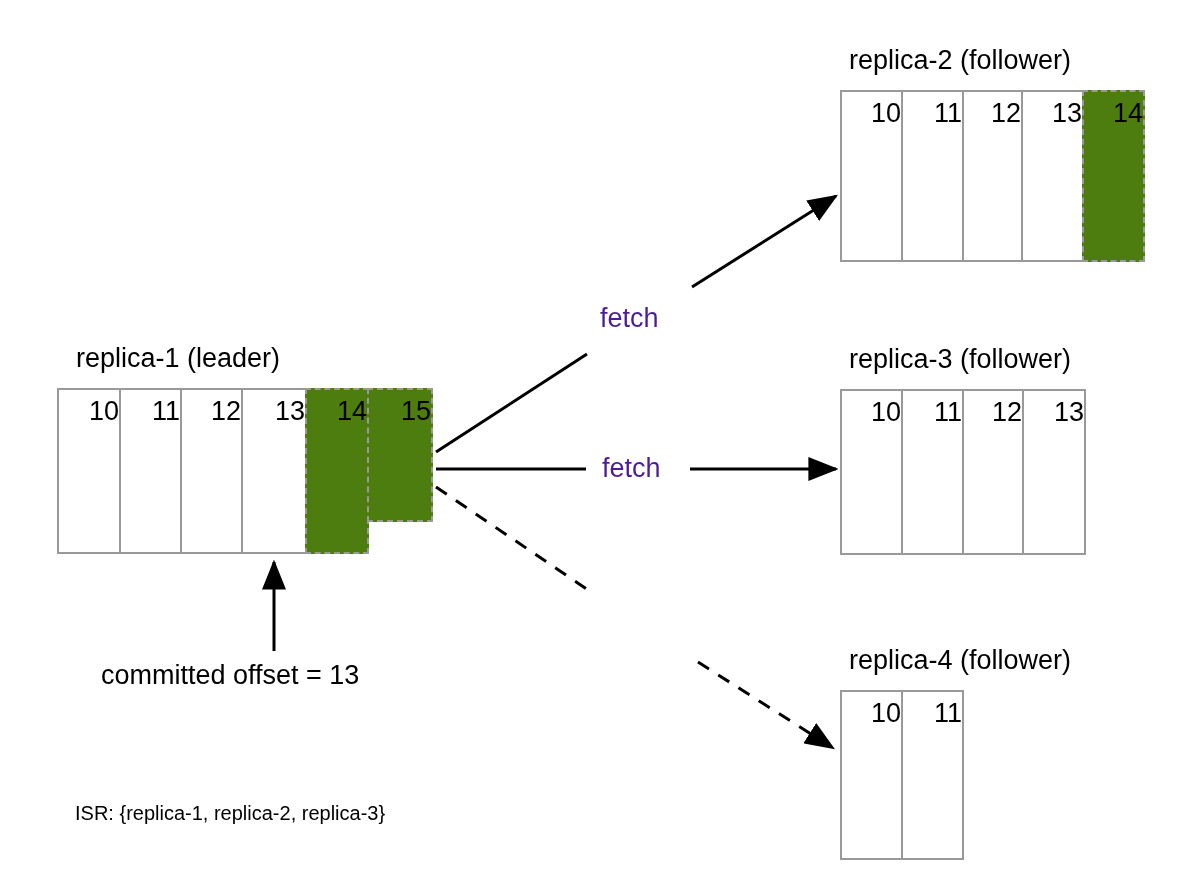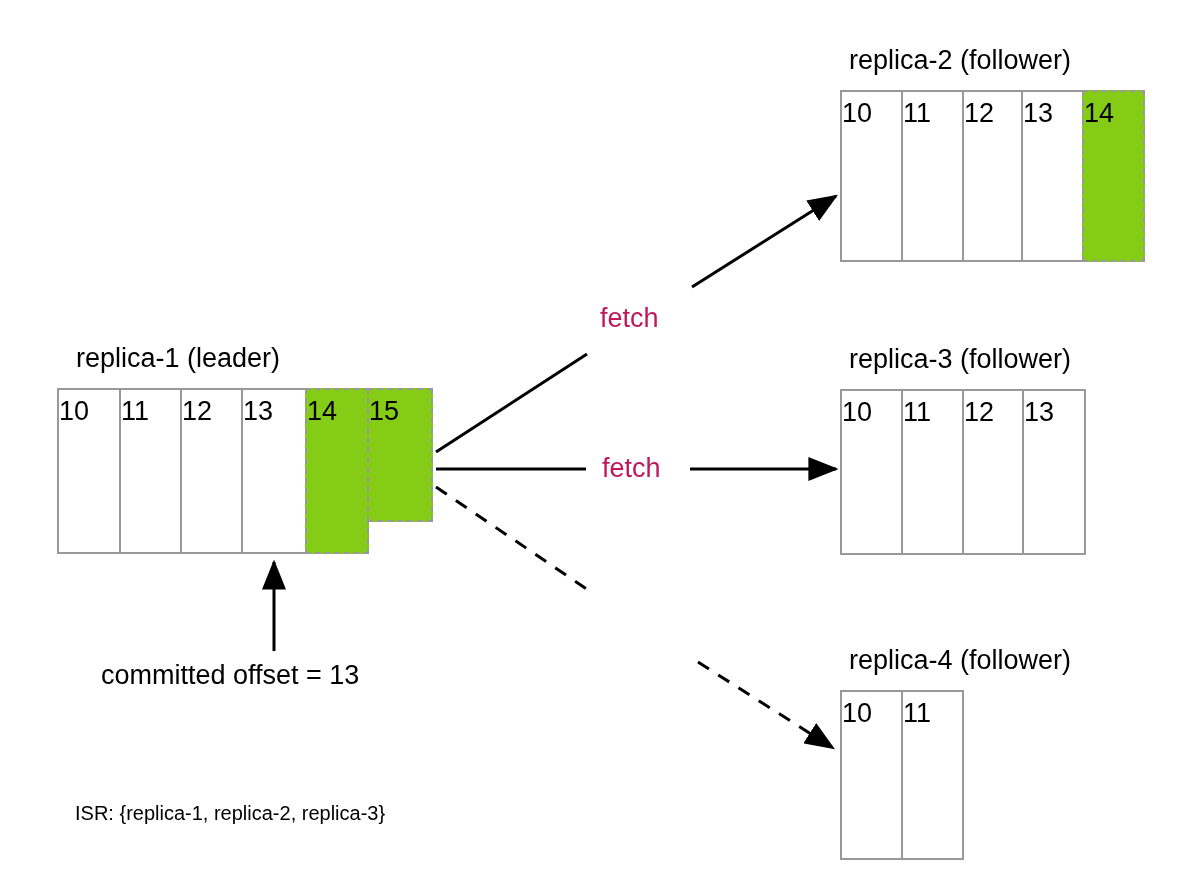--- a/index.html
+++ b/index.html
@@ -51,37 +51,37 @@
     position: relative;
     font-size: 27px;
     color: #000;
   }
   .log > .cell:first-child { margin-left: 0; }
   .cell .num {
     position: absolute;
     top: 6px;
     left: 0;
     right: 0;
-    text-align: left;
+    text-align: right;
     font-size: 27px;
     line-height: 1.15;
     color: #000;
   }
   .cell.pending {
     border: 2px dashed #999999;
-    background: #84cc16;
+    background: #4d7c0f;
   }
   .edge-label {
     position: absolute;
     font-size: 27px;
     line-height: 1;
     white-space: nowrap;
     background: #ffffff;
     padding: 0 6px;
-    color: #be185d;
+    color: #4c1d95;
   }
   .note {
     position: absolute;
     font-size: 27px;
     line-height: 1;
     white-space: nowrap;
     color: #000;
   }
   .isr {
     position: absolute;

